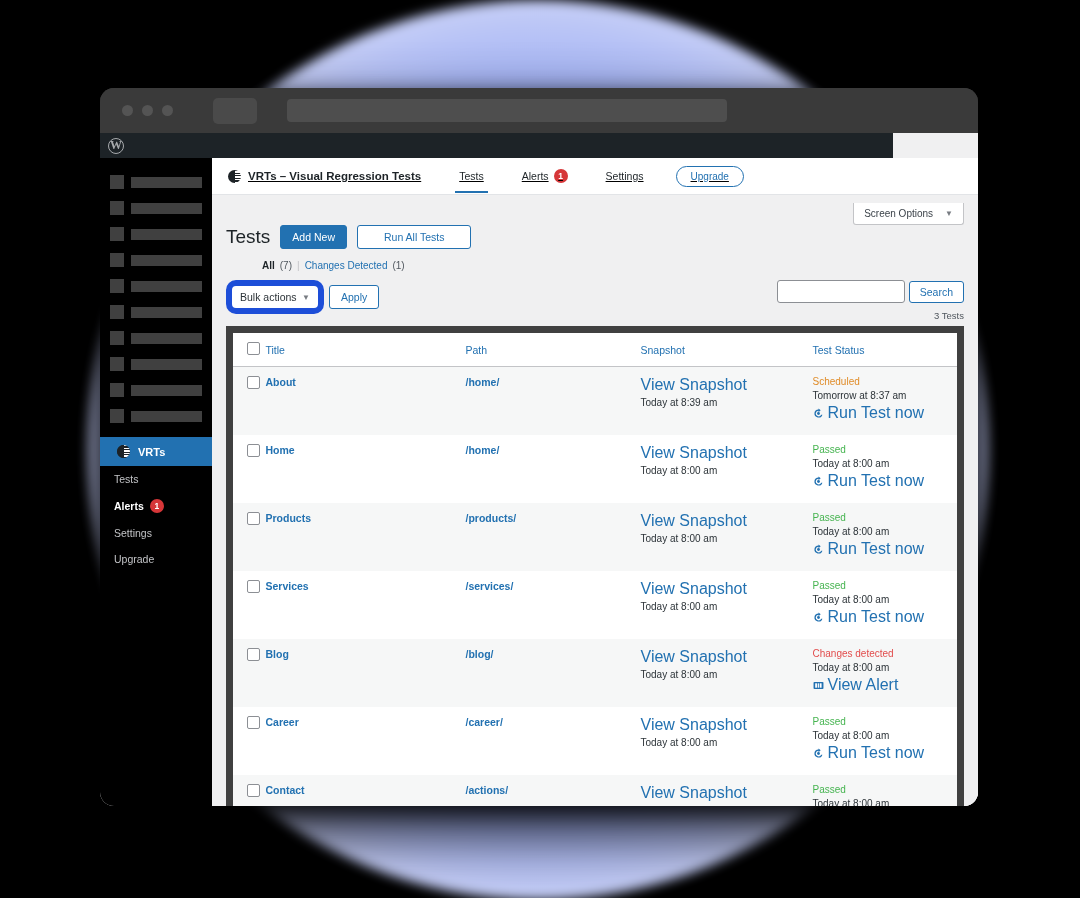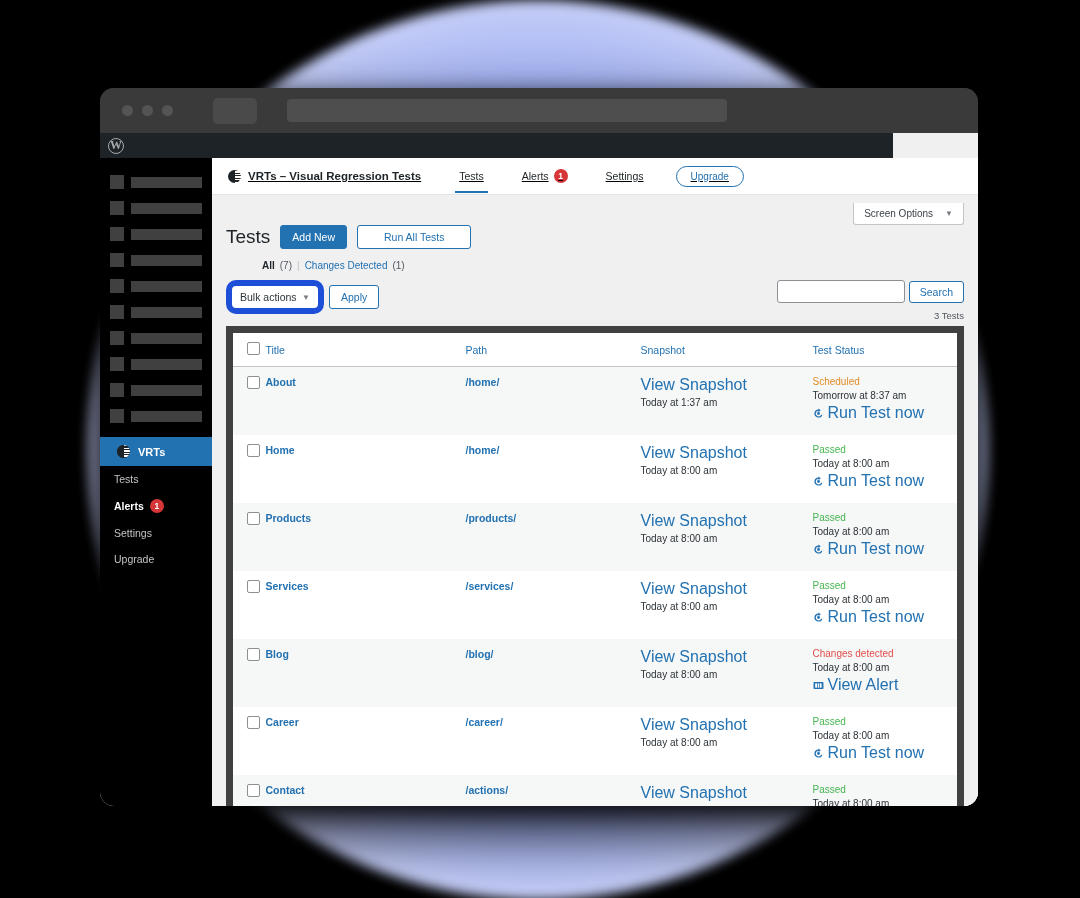--- a/index.html
+++ b/index.html
@@ -406,21 +406,21 @@
                   <th class="c-path">Path</th>
                   <th class="c-snap">Snapshot</th>
                   <th class="c-status">Test Status</th>
                 </tr>
               </thead>
               <tbody id="tbody">
                   <tr class="alt">
                     <td class="c-check"><span class="cbx"></span></td>
                     <td class="c-title"><a href="#" class="lnk">About</a></td>
                     <td class="c-path"><a href="#" class="lnk">/home/</a></td>
-                    <td class="c-snap"><a href="#" class="lnk-n">View Snapshot</a><div class="sub-line">Today at 1:37 am</div></td>
+                    <td class="c-snap"><a href="#" class="lnk-n">View Snapshot</a><div class="sub-line">Today at 8:39 am</div></td>
                     <td class="c-status">
                       <div class="st-scheduled">Scheduled</div>
                       <div class="sub-line">Tomorrow at 8:37 am</div>
                       <div class="action-row">
                         <span class="icon-refresh"><svg viewBox="0 0 20 20" width="11" height="11">
                             <path fill="#2271b1" d="M10 2.6a7.4 7.4 0 1 0 7.1 9.5h-2.2A5.2 5.2 0 1 1 10 4.8V7.6l4-3.4-4-3.4v2z"></path>
                             <circle cx="10" cy="10" r="2.6" fill="#2271b1"></circle>
                           </svg></span>
                         <a href="#" class="lnk-n">Run Test now</a>
                       </div>

